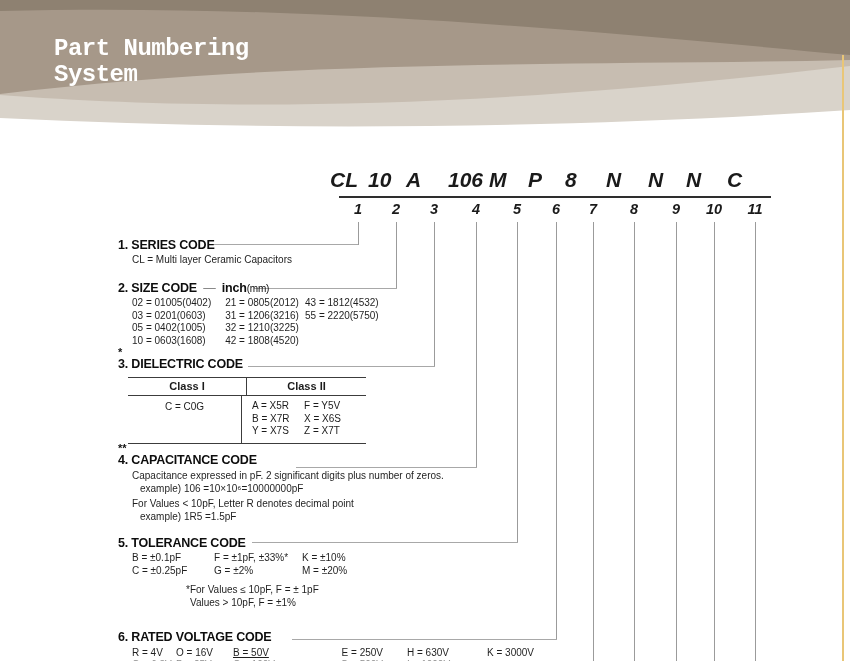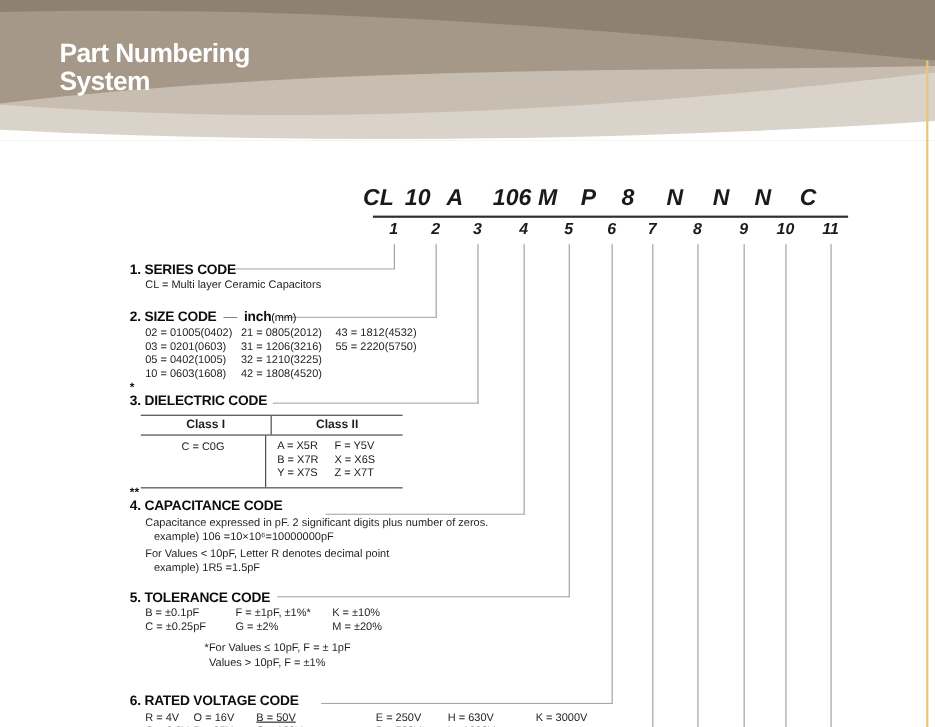--- a/index.html
+++ b/index.html
@@ -1,21 +1,21 @@
 <!DOCTYPE html>
 <html><head>
 <meta charset="utf-8">
 <style>
   html,body{margin:0;padding:0;}
   body{
     width:850px;height:661px;position:relative;background:#ffffff;
     font-family:"Liberation Sans", sans-serif;color:#1b1b1b;overflow:hidden;
   }
   
-  .banner{position:absolute;top:0;left:0;width:834px;height:128px;}
+  .banner{position:absolute;top:0;left:0;width:834px;height:128px;font-family:Liberation Mono, monospace;}
   .banner svg{display:block;}
   .banner-title{
     position:absolute;left:54px;top:36px;color:#ffffff;font-weight:bold;
     font-size:24px;line-height:26px;letter-spacing:-0.5px;
   }
   
   .gold-rule{position:absolute;left:842px;top:55px;width:2px;height:606px;background:#e9c677;}
   
   .pn-code{position:absolute;top:168px;width:56px;transform:translateX(-50%);
     text-align:left;font-size:21px;font-weight:bold;font-style:italic;color:#1a1a1a;}
@@ -28,21 +28,21 @@
   
   .section{position:absolute;left:118px;}
   .sec-mark{font-size:11px;font-weight:bold;line-height:9px;color:#111;}
   .sec-heading{font-size:12.5px;font-weight:bold;color:#0d0d0d;letter-spacing:-0.2px;white-space:nowrap;}
   .sec-heading .dash{font-weight:normal;color:#777;padding:0 3px;}
   .sec-heading .unit{font-size:10px;font-weight:normal;}
   .sec-note{font-size:10px;color:#222;margin:2px 0 0 14px;}
   .grid{margin:2px 0 0 14px;font-size:10px;line-height:12.5px;color:#1f1f1f;}
   .grid-row{display:flex;}
   .g3 .grid-row span:nth-child(1){width:87px;}
-  .g3 .grid-row span:nth-child(2){width:86px;}
+  .g3 .grid-row span:nth-child(2){width:86px;text-align:center;}
   .tol .grid-row span:nth-child(1){width:82px;}
   .tol .grid-row span:nth-child(2){width:88px;}
   .volt{display:flex;margin:3px 0 0 14px;font-size:10px;color:#1f1f1f;}
   .volt span:nth-child(1){width:44px;}
   .volt span:nth-child(2){width:57px;}
   .volt span:nth-child(3){width:88px;text-decoration:underline;}
   .volt span:nth-child(4){width:62px;text-align:right;}
   .volt span:nth-child(5){width:80px;padding-left:24px;}
   .tol-notes{margin:6px 0 0 68px;font-size:10px;color:#1f1f1f;line-height:13px;}
   
@@ -211,21 +211,21 @@
 </div>
 
 <div class="section" style="top:536px">
   <div class="sec-heading">
     <span>5.</span>
     <span>TOLERANCE CODE</span>
   </div>
   <div class="grid tol">
     <div class="grid-row">
       <span>B = ±0.1pF</span>
-      <span>F = ±1pF, ±1%*</span>
+      <span>F = ±1pF, ±33%*</span>
       <span>K = ±10%</span>
     </div>
     <div class="grid-row">
       <span>C = ±0.25pF</span>
       <span>G = ±2%</span>
       <span>M = ±20%</span>
     </div>
   </div>
   <div class="tol-notes">
     <div>*For Values ≤  10pF, F = ± 1pF</div>

